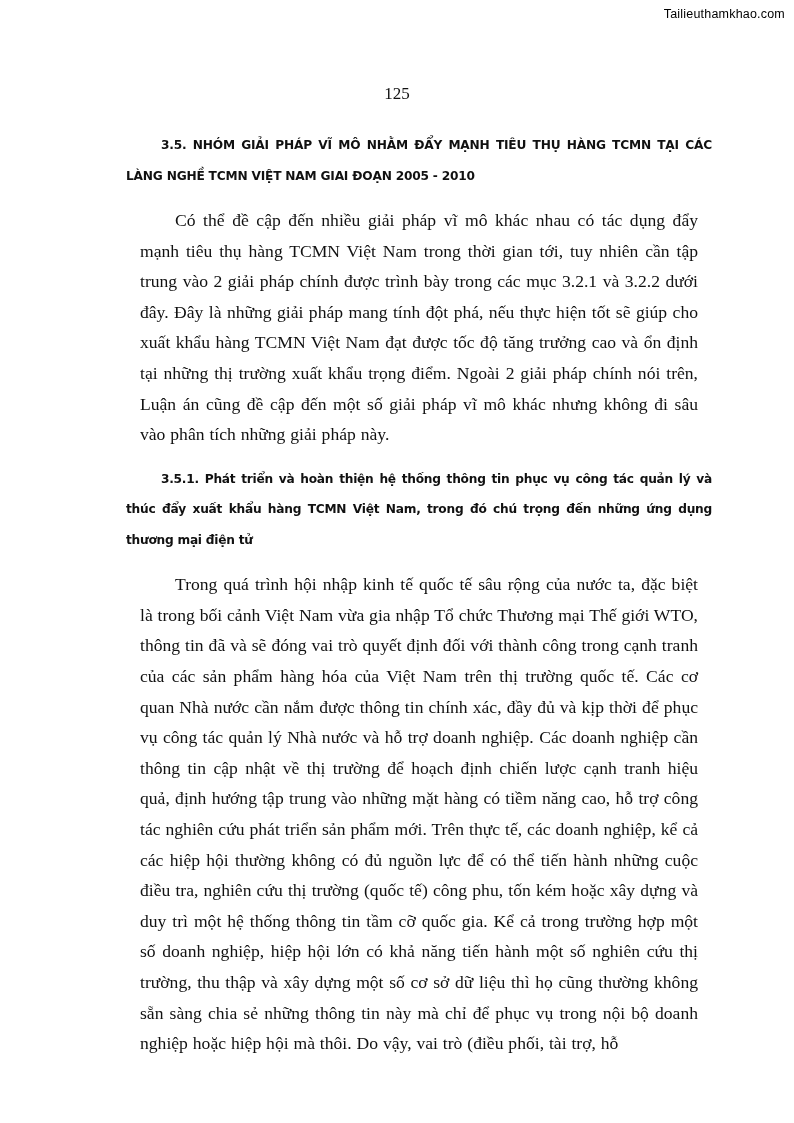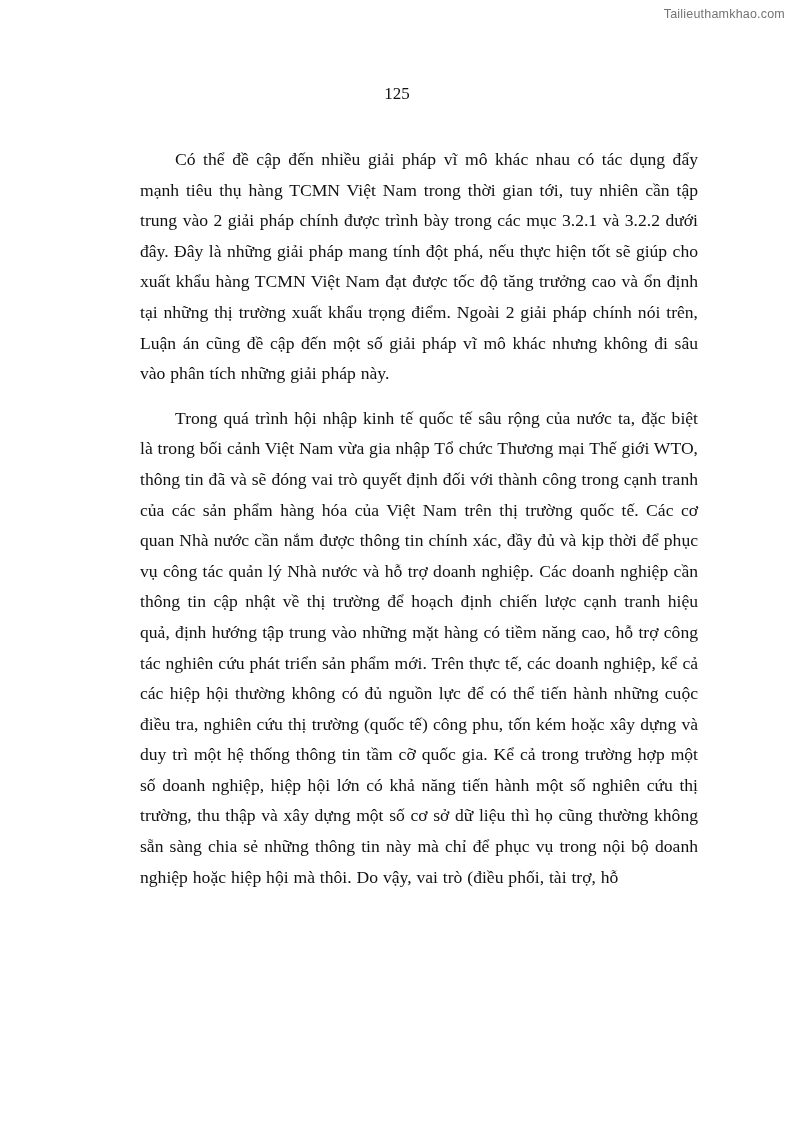--- a/index.html
+++ b/index.html
@@ -13,21 +13,21 @@
       position: relative;
       overflow: hidden;
       color: #111111;
     }
     .watermark {
       position: absolute;
       top: 7px;
       right: 9px;
       font-family: "Liberation Sans", sans-serif;
       font-size: 12.5px;
-      color: #737373;
+      color: #000000;
       letter-spacing: 0.2px;
     }
     .page-number {
       position: absolute;
       top: 84px;
       left: 0;
       width: 100%;
       text-align: center;
       font-family: "Liberation Serif", serif;
       font-size: 17px;
@@ -74,18 +74,20 @@
     }
   </style>
 </head>
 <body>
 
 <div class="watermark">Tailieuthamkhao.com</div>
 
 <div class="page-number">125</div>
 
 <div class="content">
+  <p class="heading"><span class="indent"></span><span>3.5. NHÓM GIẢI PHÁP VĨ MÔ NHẰM ĐẨY MẠNH TIÊU THỤ HÀNG TCMN TẠI CÁC LÀNG NGHỀ TCMN VIỆT NAM GIAI ĐOẠN 2005 - 2010</span></p>
 
   <p class="para">Có thể đề cập đến nhiều giải pháp vĩ mô khác nhau có tác dụng đẩy mạnh tiêu thụ hàng TCMN Việt Nam trong thời gian tới, tuy nhiên cần tập trung vào 2 giải pháp chính được trình bày trong các mục 3.2.1 và 3.2.2 dưới đây. Đây là những giải pháp mang tính đột phá, nếu thực hiện tốt sẽ giúp cho xuất khẩu hàng TCMN Việt Nam đạt được tốc độ tăng trưởng cao và ổn định tại những thị trường xuất khẩu trọng điểm. Ngoài 2 giải pháp chính nói trên, Luận án cũng đề cập đến một số giải pháp vĩ mô khác nhưng không đi sâu vào phân tích những giải pháp này.</p>
 
+  <p class="subheading">3.5.1. Phát triển và hoàn thiện hệ thống thông tin phục vụ công tác quản lý và thúc đẩy xuất khẩu hàng TCMN Việt Nam, trong đó chú trọng đến những ứng dụng thương mại điện tử</p>
 
   <p class="para">Trong quá trình hội nhập kinh tế quốc tế sâu rộng của nước ta, đặc biệt là trong bối cảnh Việt Nam vừa gia nhập Tổ chức Thương mại Thế giới WTO, thông tin đã và sẽ đóng vai trò quyết định đối với thành công trong cạnh tranh của các sản phẩm hàng hóa của Việt Nam trên thị trường quốc tế. Các cơ quan Nhà nước cần nắm được thông tin chính xác, đầy đủ và kịp thời để phục vụ công tác quản lý Nhà nước và hỗ trợ doanh nghiệp. Các doanh nghiệp cần thông tin cập nhật về thị trường để hoạch định chiến lược cạnh tranh hiệu quả, định hướng tập trung vào những mặt hàng có tiềm năng cao, hỗ trợ công tác nghiên cứu phát triển sản phẩm mới. Trên thực tế, các doanh nghiệp, kể cả các hiệp hội thường không có đủ nguồn lực để có thể tiến hành những cuộc điều tra, nghiên cứu thị trường (quốc tế) công phu, tốn kém hoặc xây dựng và duy trì một hệ thống thông tin tầm cỡ quốc gia. Kể cả trong trường hợp một số doanh nghiệp, hiệp hội lớn có khả năng tiến hành một số nghiên cứu thị trường, thu thập và xây dựng một số cơ sở dữ liệu thì họ cũng thường không sẵn sàng chia sẻ những thông tin này mà chỉ để phục vụ trong nội bộ doanh nghiệp hoặc hiệp hội mà thôi. Do vậy, vai trò (điều phối, tài trợ, hỗ</p>
 </div>
 
 </body></html>

